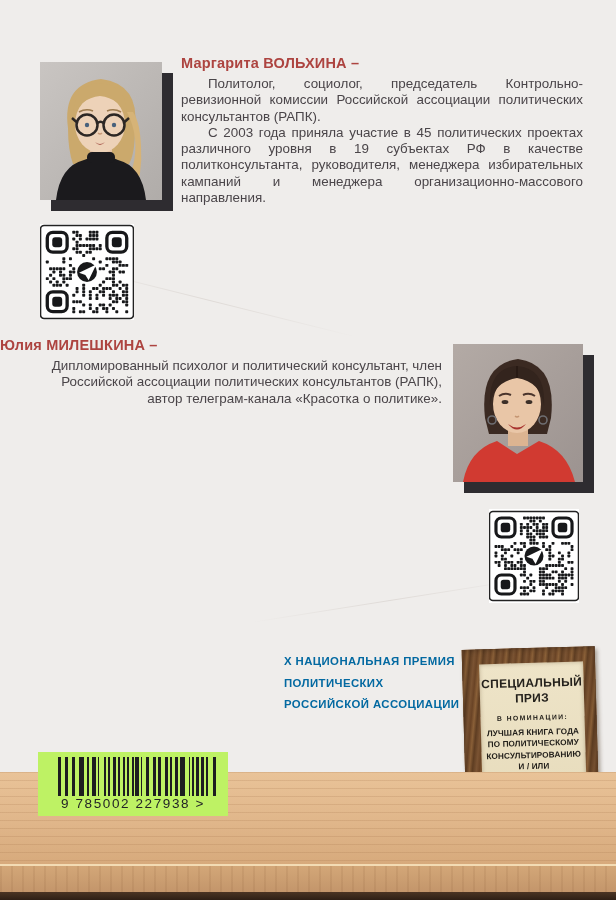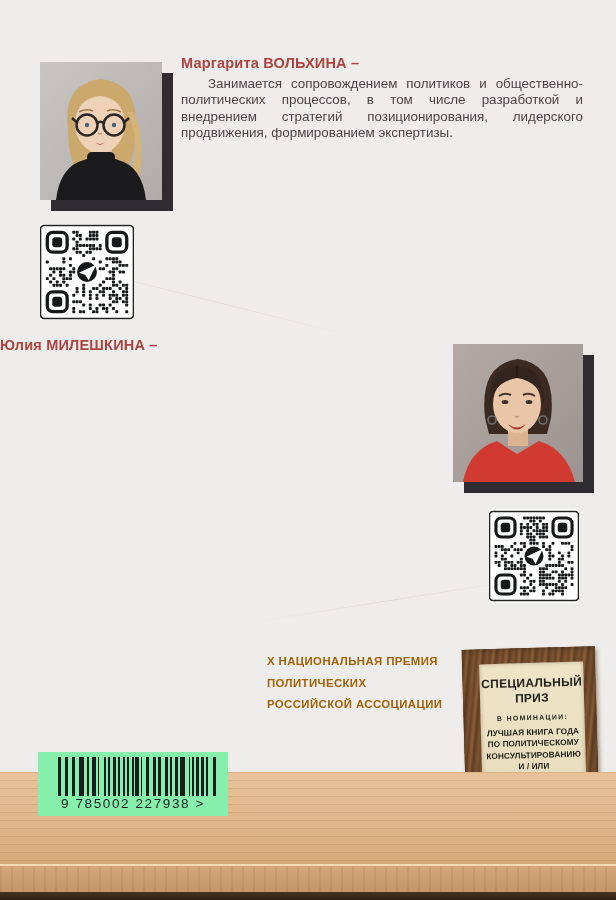--- a/index.html
+++ b/index.html
@@ -37,21 +37,21 @@
   .bio{
     position:absolute;
     font-size:13.4px;line-height:16.3px;
     color:#4a4549;
     hyphens:auto;
   }
   .bio p{margin:0;}
   .bio-left p{text-align:justify;text-indent:27px;}
   .bio-right p{text-align:right;}
   
-  .award-note{position:absolute;left:267px;top:651px;width:200px;color:#a16207;}
+  .award-note{position:absolute;left:284px;top:651px;width:200px;color:#0369a1;}
   .award-note .line{
     font-size:11.4px;line-height:21.5px;font-weight:700;letter-spacing:.4px;
   }
   .award-note .title{
     margin-top:5px;font-size:20px;font-weight:700;letter-spacing:.5px;
   }
   
   .plaque{
     position:absolute;left:464px;top:648px;width:133px;height:171px;
     transform:rotate(-1.6deg);
@@ -66,21 +66,21 @@
     background:linear-gradient(180deg,#eee4c8,#e7dcbc);
     color:#24211c;text-align:center;
     box-shadow:inset 0 0 4px rgba(90,60,30,.35);
   }
   .plaque-heading{margin-top:13px;font-size:12px;line-height:14.5px;font-weight:800;letter-spacing:.3px;}
   .plaque-sub{margin-top:9px;font-size:6.8px;font-weight:700;letter-spacing:1.4px;}
   .plaque-nomination{margin:6px 2px 0 2px;font-size:8.2px;line-height:11.3px;font-weight:800;letter-spacing:.1px;}
   
   .barcode-label{
     position:absolute;left:38px;top:752px;width:190px;height:64px;
-    background:#86efac;z-index:3;
+    background:#bef264;z-index:3;
   }
   .barcode-bars{position:absolute;left:20px;top:5px;width:160px;height:39px;}
   .barcode-digits{
     position:absolute;left:0;right:0;top:44px;text-align:center;
     font-size:13.5px;letter-spacing:1.6px;color:#232327;white-space:nowrap;
   }
   
   .shelf-top{
     position:absolute;left:0;top:772px;width:616px;height:92px;z-index:1;
     background:
@@ -312,25 +312,27 @@
         <rect x="20" y="2" width="3" height="3" rx="0.9" fill="#17181a"></rect>
         <rect x="0.5" y="18.5" width="6" height="6" rx="1.7" fill="none" stroke="#17181a" stroke-width="1"></rect>
         <rect x="2" y="20" width="3" height="3" rx="0.9" fill="#17181a"></rect>
         <circle cx="12.5" cy="12.5" r="3" fill="#17181a"></circle>
         <polygon points="10.1,12.7 15.3,10.2 13,15 12,13.4" fill="#ffffff"></polygon>
       </svg>
     </div>
 
   <div class="author-name" style="left:181px;top:55px;width:402px;">Маргарита ВОЛЬХИНА –</div>
   <div class="bio bio-left" style="left:181px;top:76px;width:402px;">
-    <p>Занимается сопровождением политиков и общественно-политических процессов, в том числе разработкой и внедрением стратегий позиционирования, лидерского продвижения, формированием экспертизы.</p>
+    <p>Политолог, социолог, председатель Контрольно-ревизионной комиссии Российской ассоциации политических консультантов (РАПК).</p>
+    <p>С 2003 года приняла участие в 45 политических проектах различного уровня в 19 субъектах РФ в качестве политконсультанта, руководителя, менеджера избирательных кампаний и менеджера организационно-массового направления.</p>
   </div>
 
   <div class="author-name" style="left:0px;top:337px;width:448px;text-align:left;">Юлия МИЛЕШКИНА –</div>
   <div class="bio bio-right" style="left:46px;top:358px;width:396px;">
+    <p>Дипломированный психолог и политический консультант, член Российской ассоциации политических консультантов (РАПК), автор телеграм-канала «Красотка о политике».</p>
   </div>
 
   <div class="photo" style="left:453px;top:344px;width:130px;height:138px;">
     <svg viewBox="0 0 130 138">
       <defs>
         <linearGradient id="pg2" x1="0" y1="0" x2="1" y2="1">
           <stop offset="0" stop-color="#b3aaa5"></stop>
             <stop offset="1" stop-color="#9c9390"></stop>
         </linearGradient>
       </defs>

